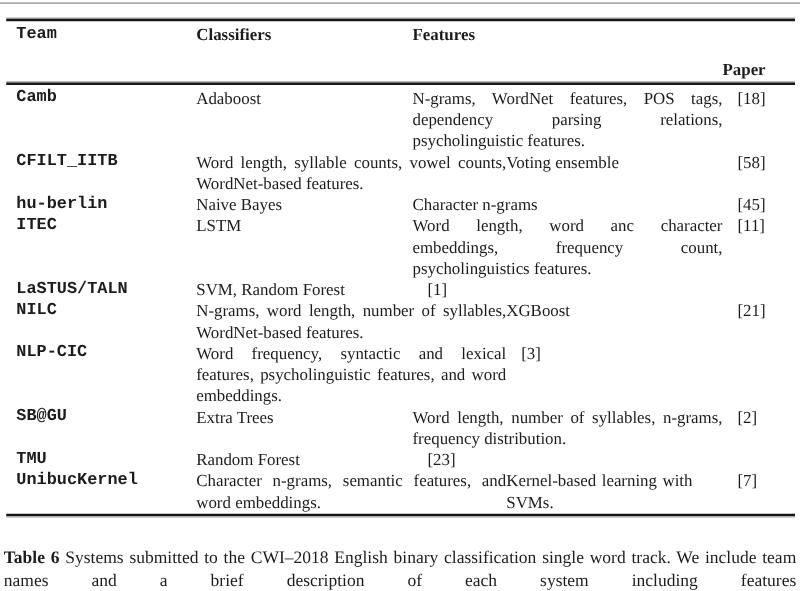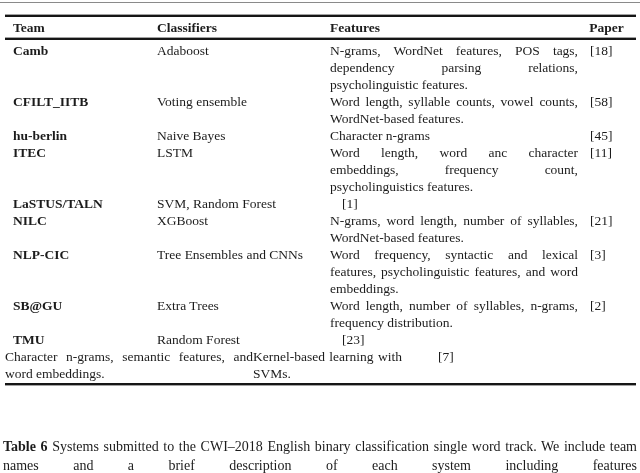--- a/index.html
+++ b/index.html
@@ -45,20 +45,21 @@
   }
   .cell {
     font-size: 13.5px;
     line-height: 17px;
     box-sizing: border-box;
   }
   .cell.team {
     width: 152px;
     padding-left: 8px;
     font-weight: bold;
+    font-family: Liberation Mono, monospace;
   }
   .cell.classifiers {
     width: 173px;
     padding-right: 24px;
     text-align: justify;
     hyphens: auto;
   }
   .cell.features {
     width: 248px;
     text-align: justify;
@@ -72,21 +73,22 @@
   .thead {
     padding: 2px 0 1px 0;
   }
   .thead .cell {
     font-weight: bold;
     text-align: left;
   }
   .thead .cell.paper {
     padding-left: 0;
     padding-right: 1px;
-    text-align: center;
+    text-align: left;
+    margin-top: 28px;
   }
   .tbody {
     padding: 2px 0 1px 0;
   }
   .caption {
     position: absolute;
     top: 438px;
     left: 3px;
     width: 634px;
     font-size: 14px;
@@ -119,22 +121,22 @@
 
     <div class="tbody">
         <div class="row">
           <div class="cell team">Camb</div>
           <div class="cell classifiers">Adaboost</div>
           <div class="cell features">N-grams, WordNet features, POS tags, dependency parsing relations, psycholinguistic features.</div>
           <div class="cell paper">[18]</div>
         </div>
         <div class="row">
           <div class="cell team">CFILT_IITB</div>
+          <div class="cell features">Word length, syllable counts, vowel counts, WordNet-based features.</div>
           <div class="cell classifiers">Voting ensemble</div>
-          <div class="cell features">Word length, syllable counts, vowel counts, WordNet-based features.</div>
           <div class="cell paper">[58]</div>
         </div>
         <div class="row">
           <div class="cell team">hu-berlin</div>
           <div class="cell classifiers">Naive Bayes</div>
           <div class="cell features">Character n-grams</div>
           <div class="cell paper">[45]</div>
         </div>
         <div class="row">
           <div class="cell team">ITEC</div>
@@ -142,42 +144,42 @@
           <div class="cell features">Word length, word anc character embeddings, frequency count, psycholinguistics features.</div>
           <div class="cell paper">[11]</div>
         </div>
         <div class="row">
           <div class="cell team">LaSTUS/TALN</div>
           <div class="cell classifiers">SVM, Random Forest</div>
           <div class="cell paper">[1]</div>
         </div>
         <div class="row">
           <div class="cell team">NILC</div>
+          <div class="cell features">N-grams, word length, number of syllables, WordNet-based features.</div>
           <div class="cell classifiers">XGBoost</div>
-          <div class="cell features">N-grams, word length, number of syllables, WordNet-based features.</div>
           <div class="cell paper">[21]</div>
         </div>
         <div class="row">
           <div class="cell team">NLP-CIC</div>
-          <div class="cell classifiers">Tree Ensembles and CNNs</div>
           <div class="cell features">Word frequency, syntactic and lexical features, psycholinguistic features, and word embeddings.</div>
           <div class="cell paper">[3]</div>
         </div>
         <div class="row">
           <div class="cell team">SB@GU</div>
           <div class="cell classifiers">Extra Trees</div>
           <div class="cell features">Word length, number of syllables, n-grams, frequency distribution.</div>
           <div class="cell paper">[2]</div>
         </div>
         <div class="row">
           <div class="cell team">TMU</div>
           <div class="cell classifiers">Random Forest</div>
           <div class="cell paper">[23]</div>
         </div>
         <div class="row">
+          <div class="cell team">UnibucKernel</div>
           <div class="cell features">Character n-grams, semantic features, and word embeddings.</div>
           <div class="cell classifiers">Kernel-based learning with SVMs.</div>
           <div class="cell paper">[7]</div>
         </div>
       </div>
 
     <div class="rule rule-bottom"></div>
   </div>
 
   <div class="caption">

